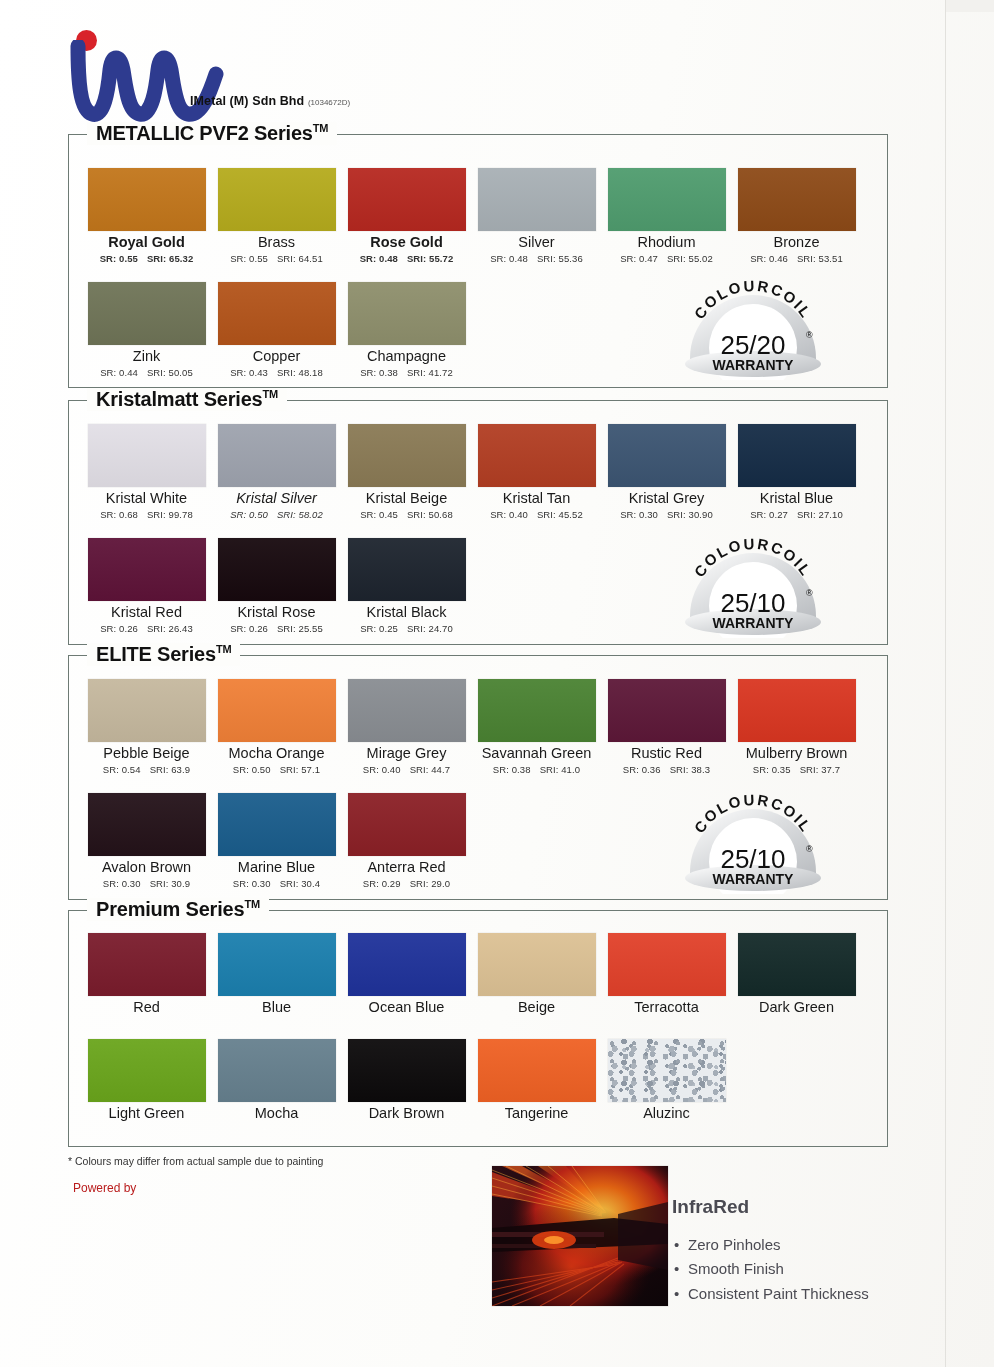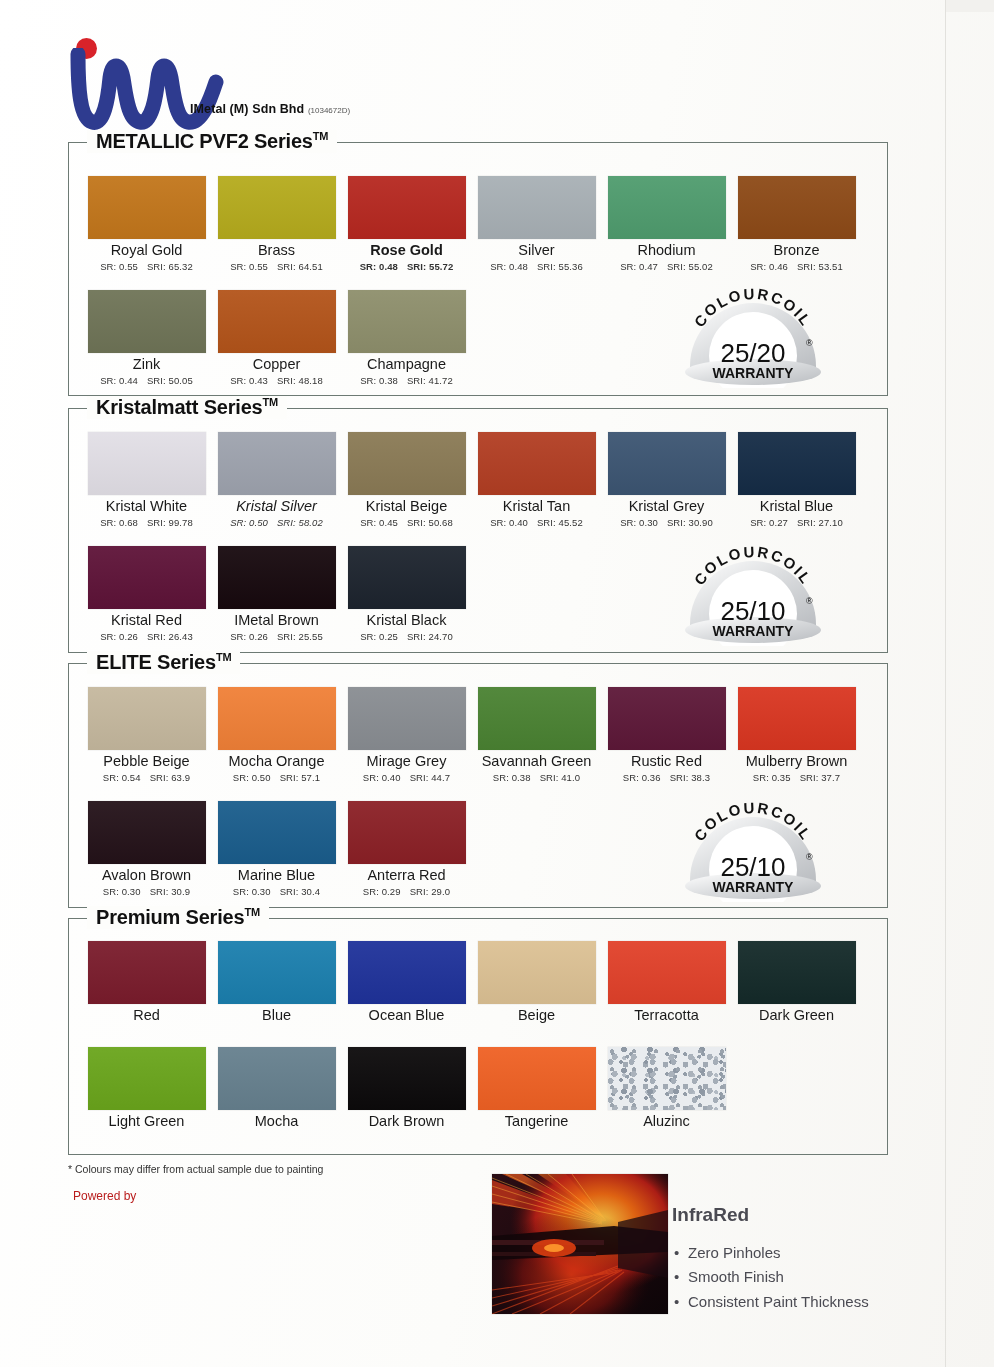--- a/index.html
+++ b/index.html
@@ -10,21 +10,21 @@
     position:relative;overflow:hidden;
     color:#111;
   }
   
   .page-tint{position:absolute;inset:0;background:
       linear-gradient(100deg,#ffffff 0%,#fcfcfa 55%,#f6f5f2 100%);
       pointer-events:none;}
   .scan-edge{position:absolute;top:0;right:48px;width:1px;height:1367px;
       background:#e2e1dd;}
   .scan-corner{position:absolute;top:0;right:0;width:48px;height:12px;background:#f2f1ee;}
-  .sheet{position:absolute;left:0;top:8px;width:994px;height:1068px;}
+  .sheet{position:absolute;left:0;top:0;width:994px;height:1068px;}
 
   
   .header{position:absolute;left:68px;top:22px;width:420px;height:110px;}
   .logo-wrap{position:absolute;left:0;top:0;width:180px;height:100px;}
   .logo-dot{position:absolute;left:8px;top:8px;width:21px;height:21px;border-radius:50%;
       background:#d8232a;}
   .logo-svg{position:absolute;left:0;top:18px;}
   .brand{position:absolute;left:122px;top:72px;font-size:12.5px;font-weight:bold;
       letter-spacing:.1px;color:#111;white-space:nowrap;}
   .brand-reg{font-size:8px;font-weight:normal;color:#555;letter-spacing:0;}
@@ -101,21 +101,21 @@
     </div>
   </div>
 
   <div class="series" style="left:68px;top:910px;width:818px;height:235px;">
     <div class="series-title">
       <span>Premium Series</span><span class="tm">TM</span>
     </div>
   </div>
 
   <div id="swatch-layer">
-      <div class="cell" style="left: 84px; top: 168px;">
+      <div class="cell" style="left: 84px; top: 168px; font-weight: bold;">
         <div class="chip" style="background: linear-gradient(rgba(255, 255, 255, 0.05), rgba(0, 0, 0, 0.05)), rgb(194, 118, 27);"></div>
         <div class="cname">Royal Gold</div>
         <div class="cvals"><span>SR: 0.55</span><span class="sri">SRI: 65.32</span></div>
       </div>
       <div class="cell" style="left: 214px; top: 168px;">
         <div class="chip" style="background: linear-gradient(rgba(255, 255, 255, 0.05), rgba(0, 0, 0, 0.05)), rgb(181, 171, 29);"></div>
         <div class="cname">Brass</div>
         <div class="cvals"><span>SR: 0.55</span><span class="sri">SRI: 64.51</span></div>
       </div>
       <div class="cell" style="left: 344px; top: 168px; font-weight: bold;">
@@ -183,21 +183,21 @@
         <div class="cname">Kristal Blue</div>
         <div class="cvals"><span>SR: 0.27</span><span class="sri">SRI: 27.10</span></div>
       </div>
       <div class="cell" style="left: 84px; top: 538px;">
         <div class="chip" style="background: linear-gradient(rgba(255, 255, 255, 0.05), rgba(0, 0, 0, 0.05)), rgb(94, 19, 56);"></div>
         <div class="cname">Kristal Red</div>
         <div class="cvals"><span>SR: 0.26</span><span class="sri">SRI: 26.43</span></div>
       </div>
       <div class="cell" style="left: 214px; top: 538px;">
         <div class="chip" style="background: linear-gradient(rgba(255, 255, 255, 0.05), rgba(0, 0, 0, 0.05)), rgb(23, 9, 14);"></div>
-        <div class="cname">IMetal Brown</div>
+        <div class="cname">Kristal Rose</div>
         <div class="cvals"><span>SR: 0.26</span><span class="sri">SRI: 25.55</span></div>
       </div>
       <div class="cell" style="left: 344px; top: 538px;">
         <div class="chip" style="background: linear-gradient(rgba(255, 255, 255, 0.05), rgba(0, 0, 0, 0.05)), rgb(29, 36, 46);"></div>
         <div class="cname">Kristal Black</div>
         <div class="cvals"><span>SR: 0.25</span><span class="sri">SRI: 24.70</span></div>
       </div>
       <div class="cell" style="left: 84px; top: 679px;">
         <div class="chip" style="background: linear-gradient(rgba(255, 255, 255, 0.05), rgba(0, 0, 0, 0.05)), rgb(197, 184, 158);"></div>
         <div class="cname">Pebble Beige</div>

